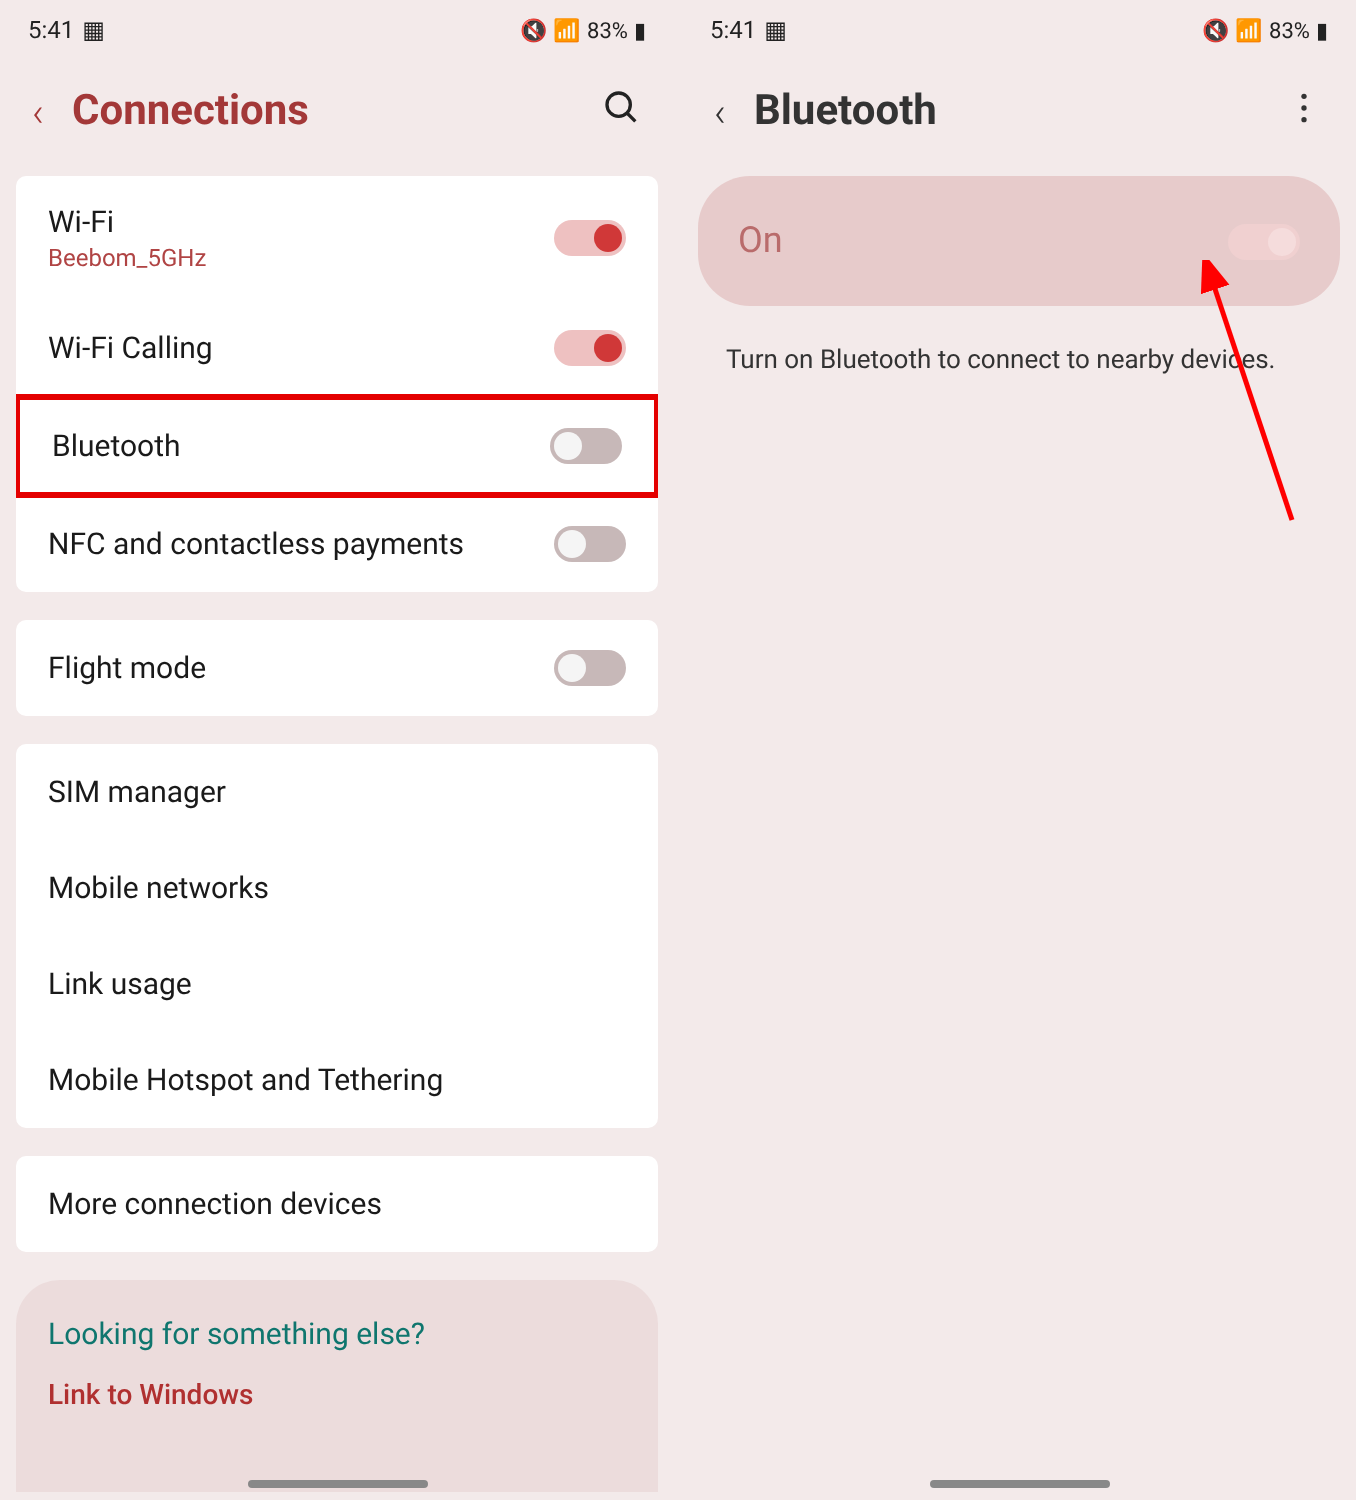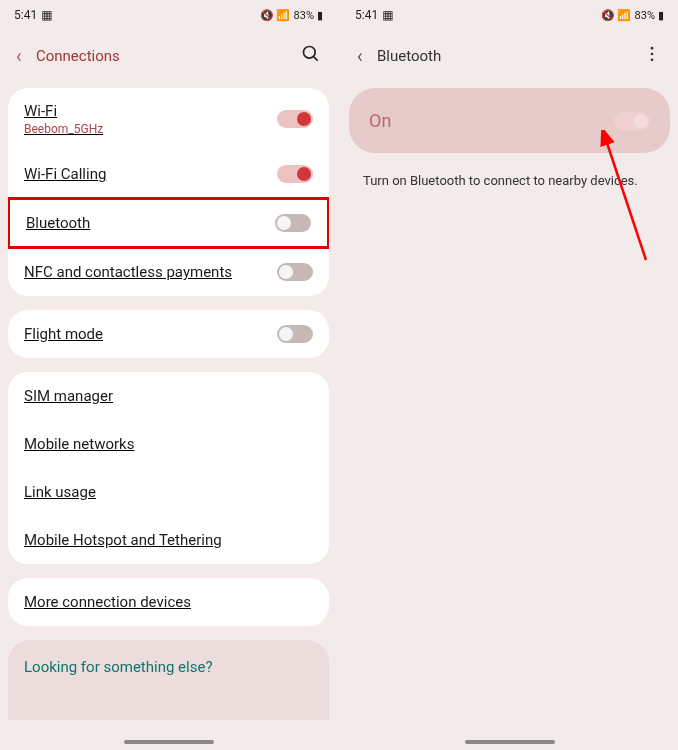--- a/index.html
+++ b/index.html
@@ -36,32 +36,31 @@
       padding: 14px 16px 20px 16px;
       gap: 14px;
     }
     .back-arrow {
       color: #a33838;
       font-size: 20px;
       font-weight: 300;
     }
     .header-title {
       flex: 1;
-      font-size: 15px;
+      font-size: 21px;
       color: #a33838;
-      font-weight: 400;
+      font-weight: 700;
     }
     .header-title.dark { color: #333; }
     .header-action { color: #222; }
     .card {
       background: #fff;
-      border-radius: 20px;
+      border-radius: 5px;
       margin: 0 8px 14px 8px;
       overflow: hidden;
-      text-decoration: underline;
     }
     .row {
       display: flex;
       align-items: center;
       justify-content: space-between;
       padding: 14px 16px;
       min-height: 48px;
     }
     .row.highlighted {
       border: 3px solid #e40000;
@@ -206,20 +205,21 @@
   </div>
 
   <div class="card">
     <div class="row">
       <span class="row-label">More connection devices</span>
     </div>
   </div>
 
   <div class="section-footer">
     <div class="footer-head">Looking for something else?</div>
+    <div class="footer-link">Link to Windows</div>
   </div>
 
   <div class="home-indicator"></div>
 </div>
 
 <div class="screen">
   <div class="status-bar">
     <div class="status-left">
       <span>5:41</span>
       <span>▦</span>

